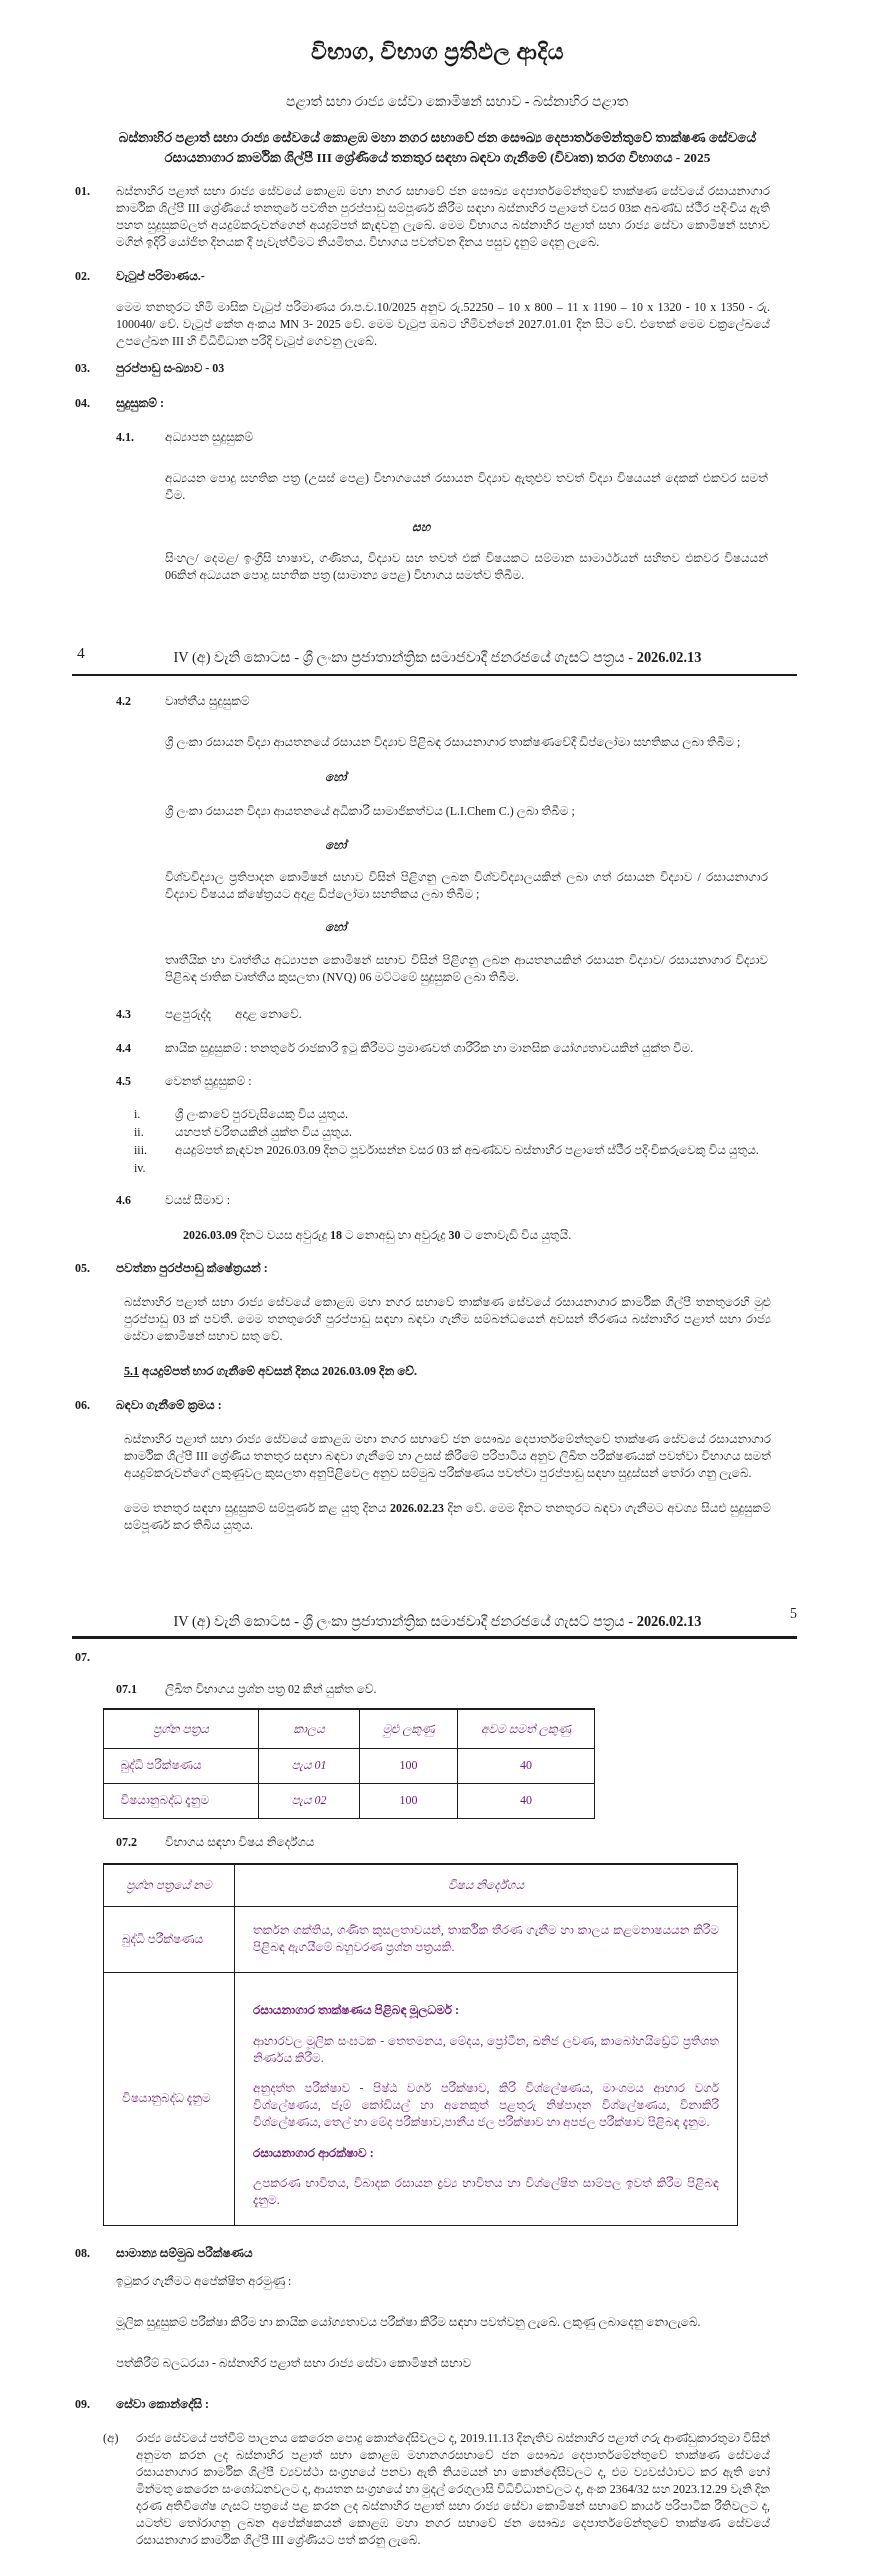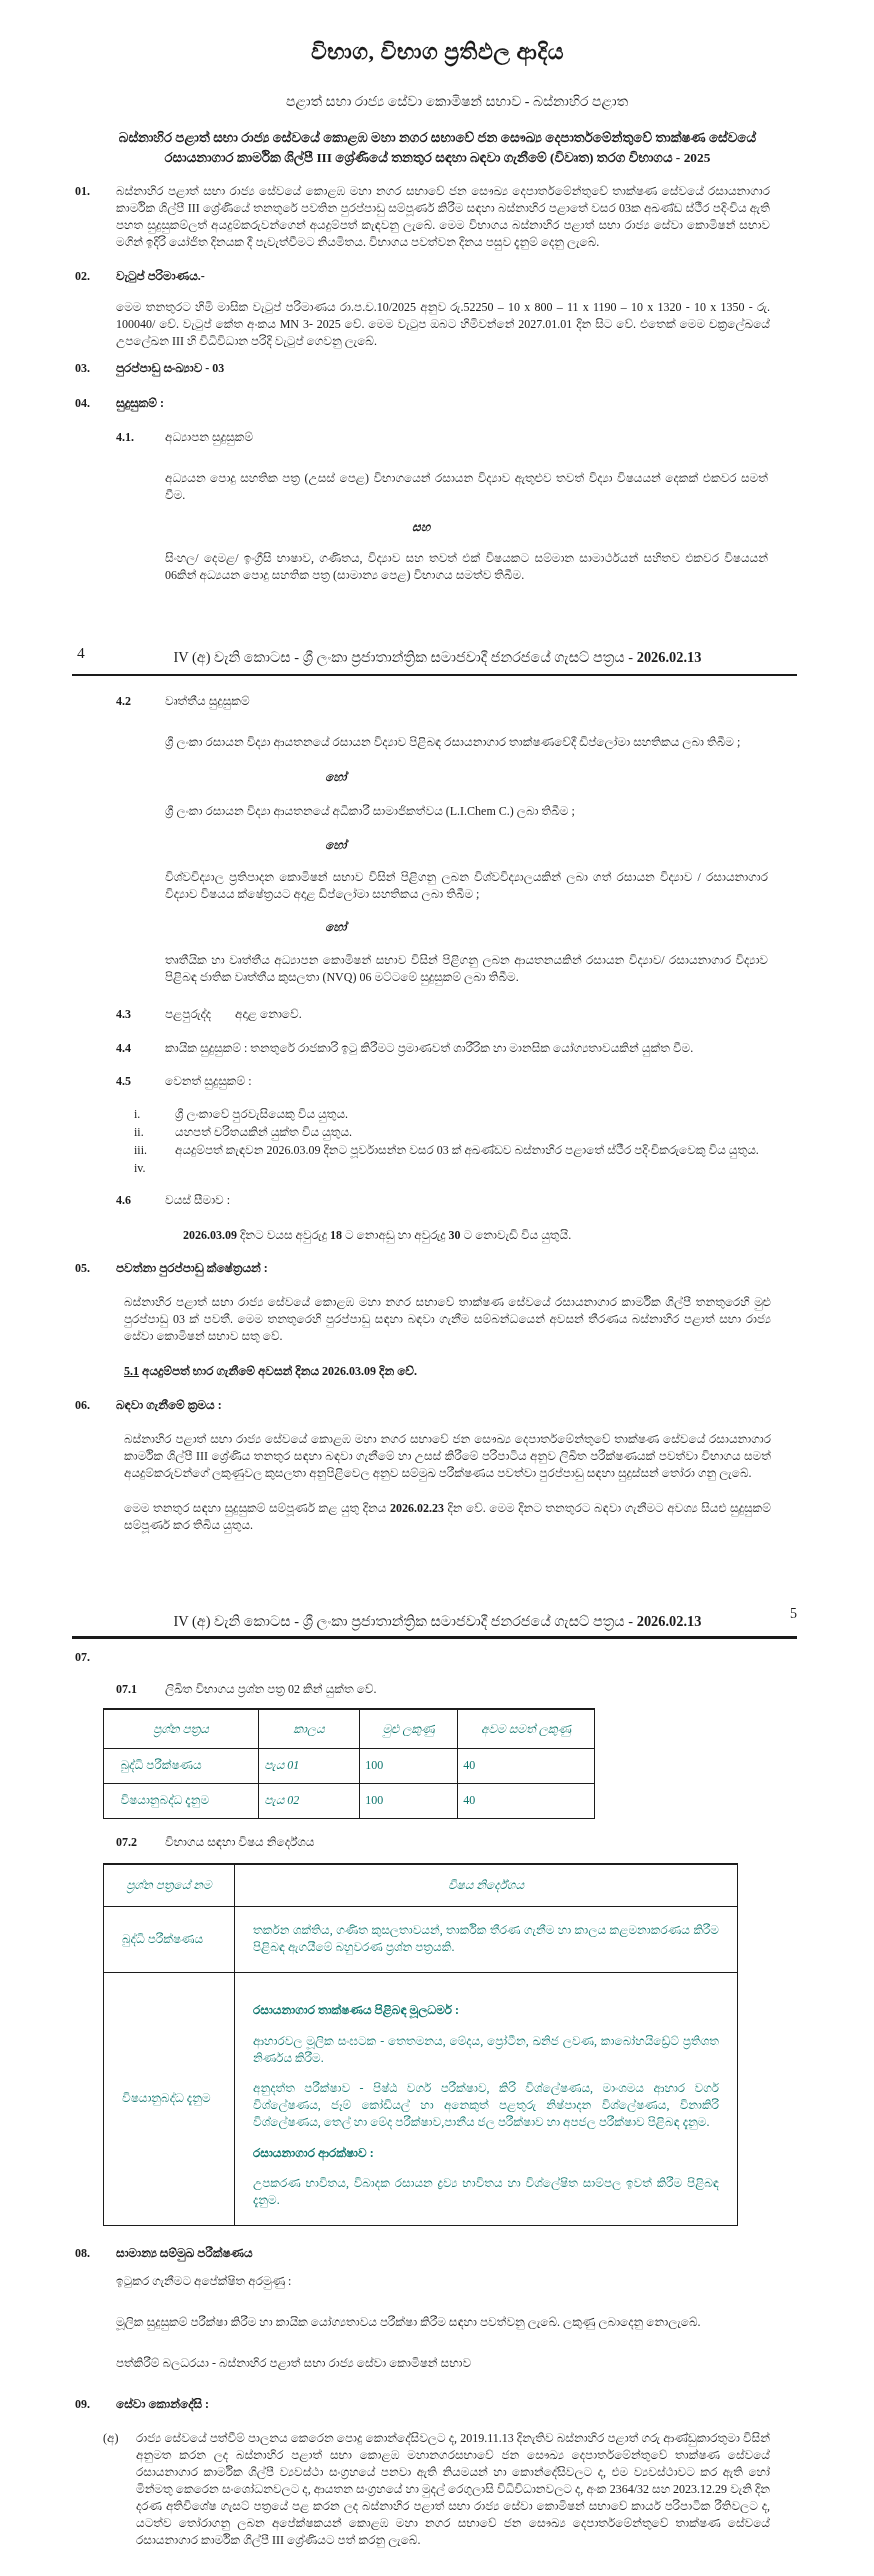--- a/index.html
+++ b/index.html
@@ -36,25 +36,25 @@
   .itemrow .body{width:592px;text-align:justify;}
   .agerow{margin-left:183px;width:592px;font-size:12px;line-height:17px;}
   .line51{margin-left:124px;font-size:12px;line-height:17px;font-weight:700;}
   .line51 .u{text-decoration:underline;}
   .gz{position:relative;text-align:center;font-size:14.4px;line-height:18.5px;padding:0 77px;}
   .gz .gz-date{font-weight:700;}
   .gz .pn-left{position:absolute;left:77px;top:-4.1px;font-size:15.5px;font-weight:400;}
   .gz .pn-right{position:absolute;right:78px;top:-6.2px;font-size:14px;}
   .rule{height:2.6px;background:#1a1a1a;margin-left:72px;width:725px;flex:none;}
   b,.bold{font-weight:700;}
-  table{border-collapse:collapse;table-layout:fixed;font-size:12px;color:#0f766e;}
+  table{border-collapse:collapse;table-layout:fixed;font-size:12px;color:#701a75;}
   .t1{margin-left:103px;width:490px;border:1.3px solid #1c1c1c;border-top-width:2.1px;}
   .t1 th,.t1 td{border:0.8px solid #1c1c1c;padding:4.1px 5.2px;}
   .t1 th{font-weight:400;font-style:italic;height:29px;border-bottom-width:1.3px;}
-  .t1 td{height:26px;}
+  .t1 td{height:26px;text-align:center;}
   .t1 td.tl{text-align:left;padding-left:16.5px;}
   .t1 td.ital{font-style:italic;}
   .t2{margin-left:103px;width:635px;border:1.3px solid #1c1c1c;border-top-width:2.1px;}
   .t2 th,.t2 td{border:0.8px solid #1c1c1c;}
   .t2 th{font-weight:400;font-style:italic;height:37px;border-bottom-width:1.3px;padding:2.1px 5.2px;}
   .t2 td{vertical-align:middle;}
   .t2 td.name{text-align:left;padding:15.5px 5.2px 15.5px 18px;width:131px;}
   .t2 td.desc{text-align:justify;padding:15.5px 18px;line-height:17px;}
   .t2 .h{font-weight:700;}
   .t2 .p{margin-top:13.4px;}
@@ -240,21 +240,21 @@
       </colgroup>
     <thead>
       <tr>
         <th>ප්‍රශ්න පත්‍රයේ නම</th>
         <th>විෂය නිර්දේශය</th>
       </tr>
     </thead>
     <tbody>
       <tr>
         <td class="name">බුද්ධි පරීක්ෂණය</td>
-        <td class="desc">තර්කන ශක්තිය, ගණිත කුසලතාවයන්, තාර්කික තීරණ ගැනීම හා කාලය කළමනාකරණය කිරීම පිළිබඳ ඇගයීමේ බහුවරණ ප්‍රශ්න පත්‍රයකි.</td>
+        <td class="desc">තර්කන ශක්තිය, ගණිත කුසලතාවයන්, තාර්කික තීරණ ගැනීම හා කාලය කළමනාෂයයන කිරීම පිළිබඳ ඇගයීමේ බහුවරණ ප්‍රශ්න පත්‍රයකි.</td>
       </tr>
       <tr>
         <td class="name">විෂයානුබද්ධ දැනුම</td>
         <td class="desc">
           <div class="p h">රසායනාගාර තාක්ෂණය පිළිබඳ මූලධර්ම :</div>
           <div class="p">ආහාරවල මූලික සංඝටක - තෙතමනය, මේදය, ප්‍රෝටීන, ඛනිජ ලවණ, කාබෝහයිඩ්‍රේට් ප්‍රතිශත නිර්ණය කිරීම.</div>
           <div class="p">අනුදත්ත පරීක්ෂාව - පිෂ්ඨ වර්ග පරීක්ෂාව, කිරි විශ්ලේෂණය, මාංශමය ආහාර වර්ග විශ්ලේෂණය, ජෑම් කෝඩියල් හා අනෙකුත් පළතුරු නිෂ්පාදන විශ්ලේෂණය, විනාකිරි විශ්ලේෂණය, තෙල් හා මේද පරීක්ෂාව,පානීය ජල පරීක්ෂාව හා අපජල පරීක්ෂාව පිළිබඳ දැනුම.</div>
           <div class="p h">රසායනාගාර ආරක්ෂාව :</div>
           <div class="p">උපකරණ භාවිතය, විබාදක රසායන ද්‍රව්‍ය භාවිතය හා විශ්ලේෂිත සාම්පල ඉවත් කිරීම පිළිබඳ දැනුම.</div>
         </td>

